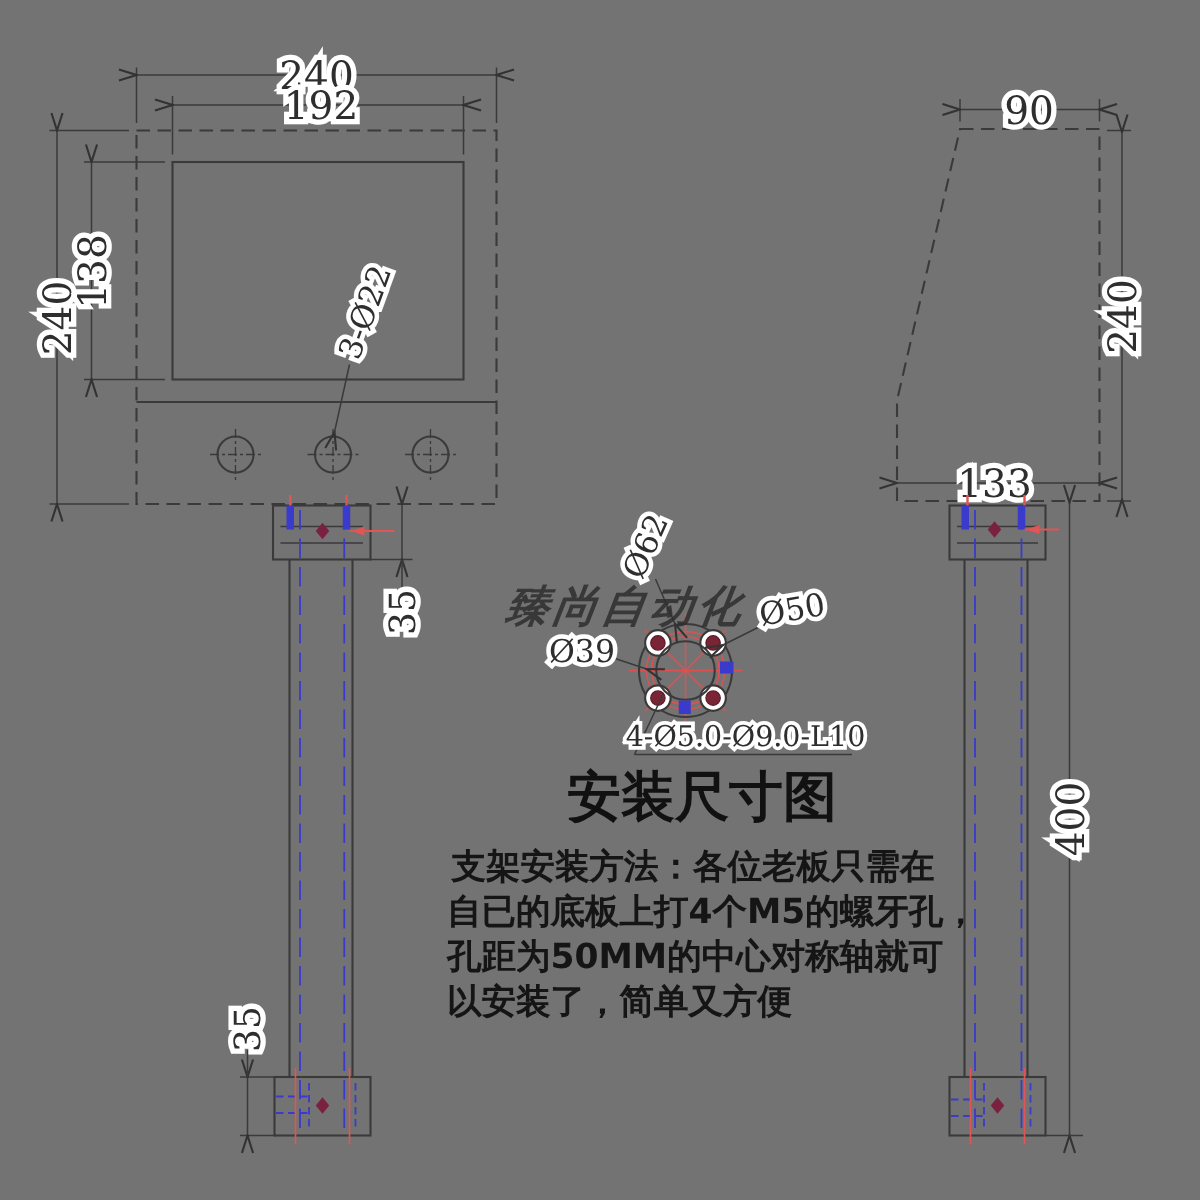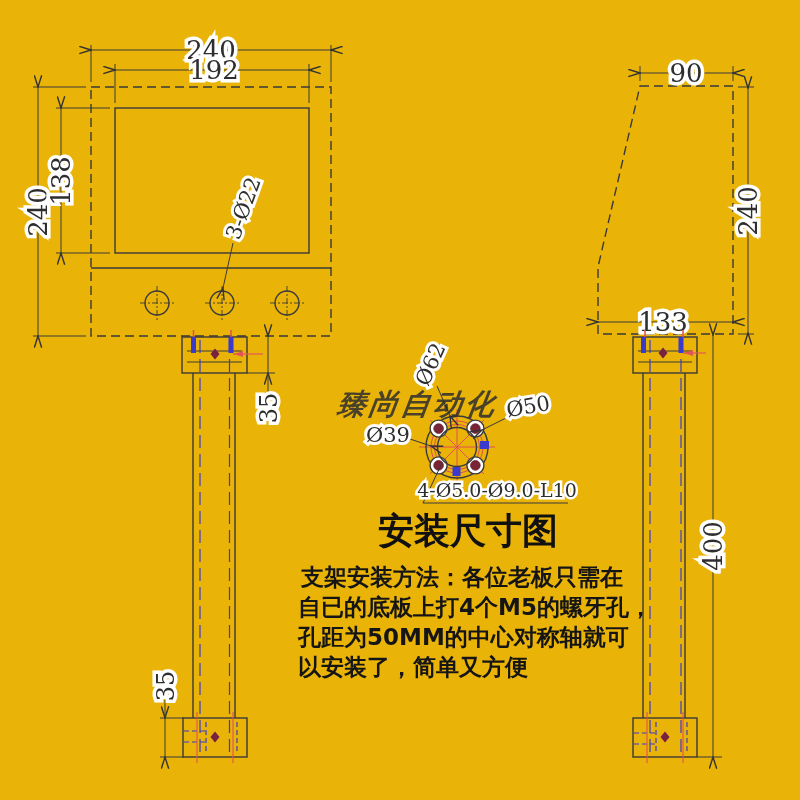--- a/index.html
+++ b/index.html
@@ -1,16 +1,16 @@
 <!DOCTYPE html>
 <html><head>
 <meta charset="utf-8">
 <style>
   html,body{margin:0;padding:0;background:#ffffff;}
-  .stage{position:relative;width:800px;height:800px;background:#eab308;overflow:hidden;
+  .stage{position:relative;width:800px;height:800px;background:#737373;overflow:hidden;
          font-family:"DejaVu Sans",sans-serif;text-decoration:underline;}
   svg{position:absolute;left:0;top:0;}
   text{fill:#2e2e2e;}
   .dim{font-family:"DejaVu Serif",serif;font-size:26px;paint-order:stroke;stroke:#ffffff;stroke-width:7px;}
   .dimsm{font-family:"DejaVu Serif",serif;font-size:24px;paint-order:stroke;stroke:#ffffff;stroke-width:7px;}
   .flg{font-family:"DejaVu Serif",serif;font-size:21px;paint-order:stroke;stroke:#ffffff;stroke-width:6px;}
   .holes{font-family:"DejaVu Serif",serif;font-size:19px;paint-order:stroke;stroke:#ffffff;stroke-width:5px;}
   .title{font-family:"DejaVu Sans",sans-serif;font-size:36px;font-weight:bold;fill:#111;}
   .note{font-family:"DejaVu Sans",sans-serif;font-size:23px;font-weight:bold;fill:#151515;}
   .wm{font-family:"DejaVu Sans",sans-serif;font-size:29px;font-weight:bold;font-style:italic;

